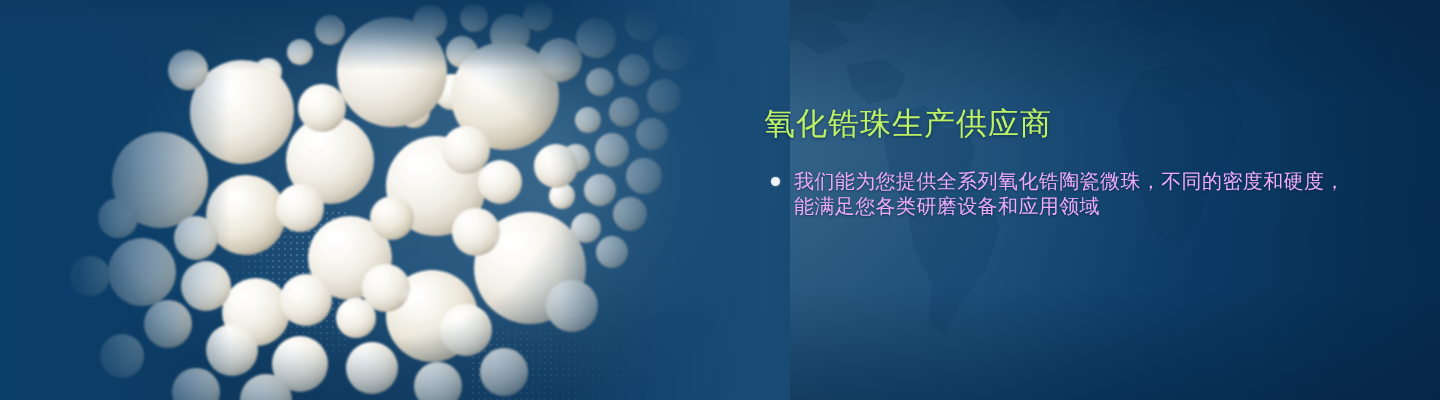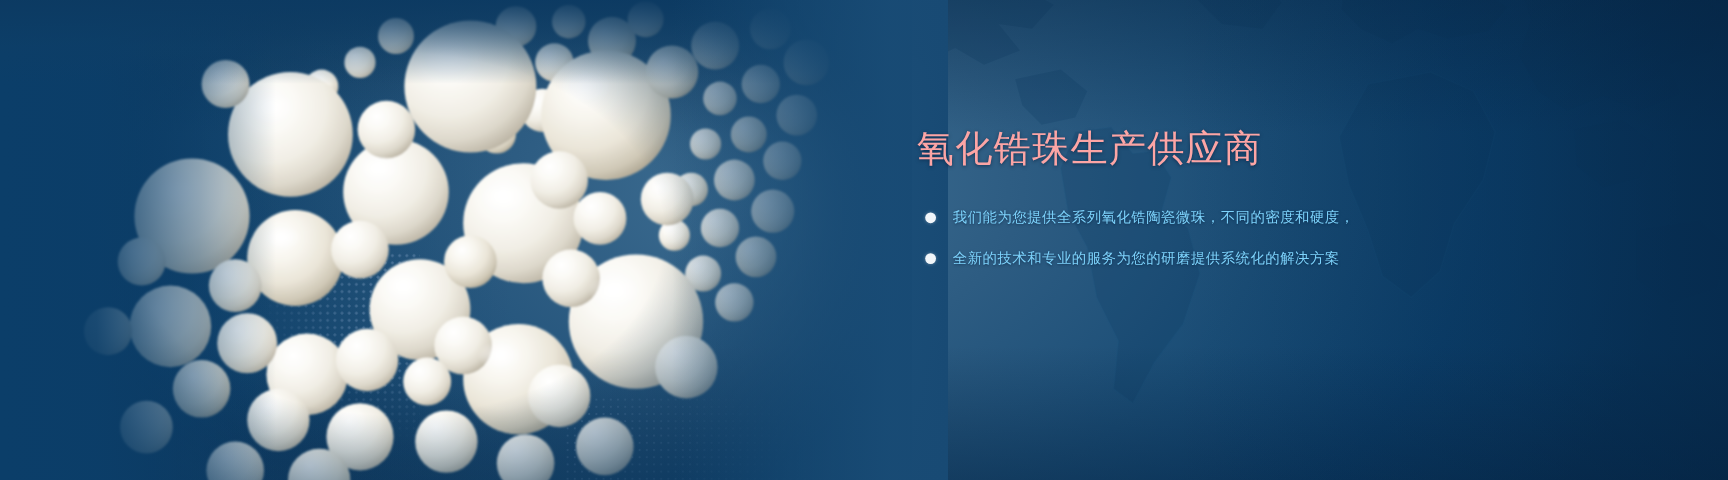--- a/index.html
+++ b/index.html
@@ -51,36 +51,36 @@
 
   
   .beads{position:absolute;left:0;top:0;width:760px;height:400px;}
   .beads svg{display:block;width:100%;height:100%;}
 
   
   .copy{
     position:absolute;left:762px;top:104px;width:620px;
   }
   .headline{
-    color:#fca5a5;
+    color:#bef264;
     font-size:31px;
     line-height:40px;
     letter-spacing:1px;
     font-weight:400;
     text-shadow:0 1px 3px rgba(0,20,45,.55);
     margin:0 0 24px 2px;
     white-space:nowrap;
   }
   .bullets{list-style:none;margin:0;padding:0;}
   .bullet{
     position:relative;
     padding-left:32px;
     margin-bottom:8px;
-    color:#7dd3fc;
-    font-size:12px;
+    color:#f0abfc;
+    font-size:20px;
     line-height:26px;
     letter-spacing:.4px;
     text-shadow:0 1px 2px rgba(0,20,45,.5);
   }
   .bullet:last-child{margin-bottom:0;}
   .dot{
     position:absolute;left:9px;top:9px;
     width:9px;height:9px;border-radius:50%;
     background:#f2f6fa;
     box-shadow:0 0 3px rgba(255,255,255,.35);
@@ -267,24 +267,21 @@
 
   <div class="copy">
 
     <h1 class="headline">氧化锆珠生产供应商</h1>
 
     <ul class="bullets">
 
       <li class="bullet">
         <span class="dot"></span>
         <span class="bullet-line">我们能为您提供全系列氧化锆陶瓷微珠，不同的密度和硬度，</span>
+        <span class="bullet-line">能满足您各类研磨设备和应用领域</span>
       </li>
 
-      <li class="bullet">
-        <span class="dot"></span>
-        <span class="bullet-line">全新的技术和专业的服务为您的研磨提供系统化的解决方案</span>
-      </li>
 
 
     </ul>
   </div>
 
 </div>
 
 </body></html>

